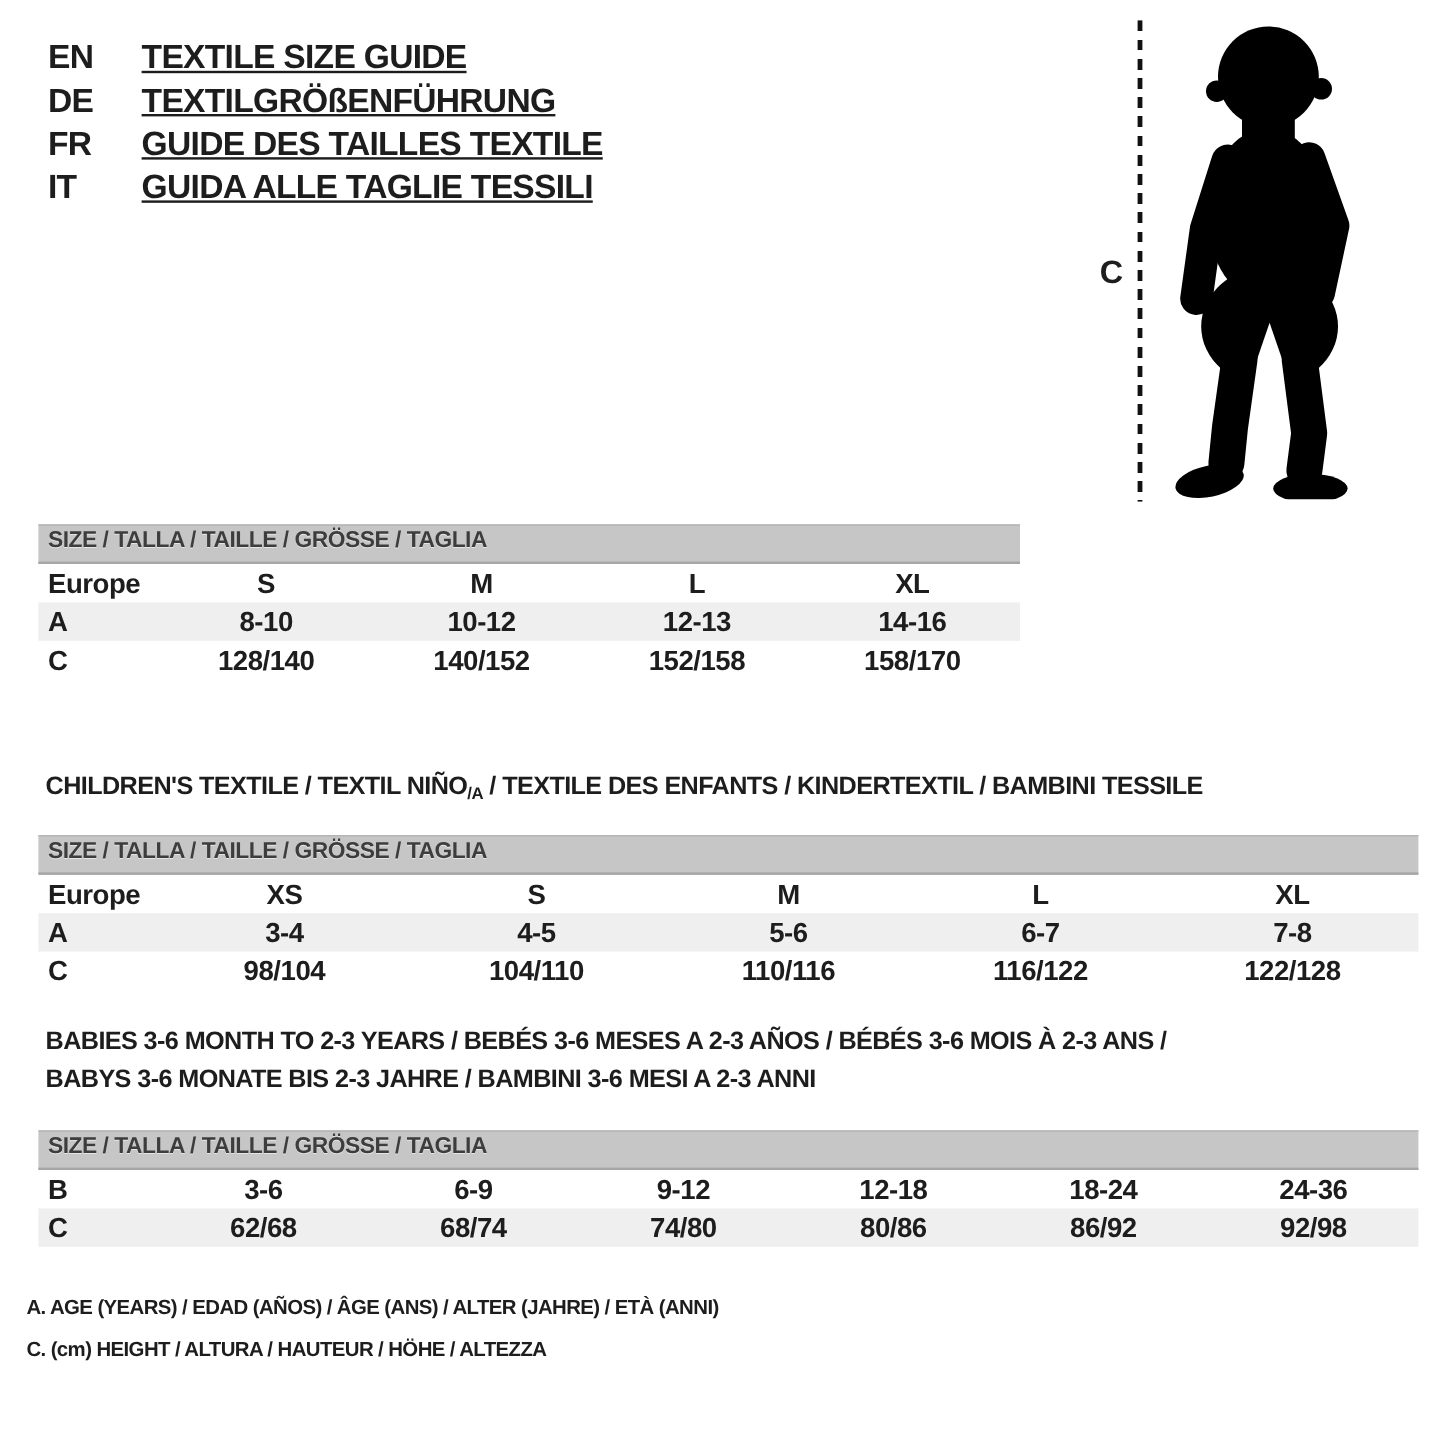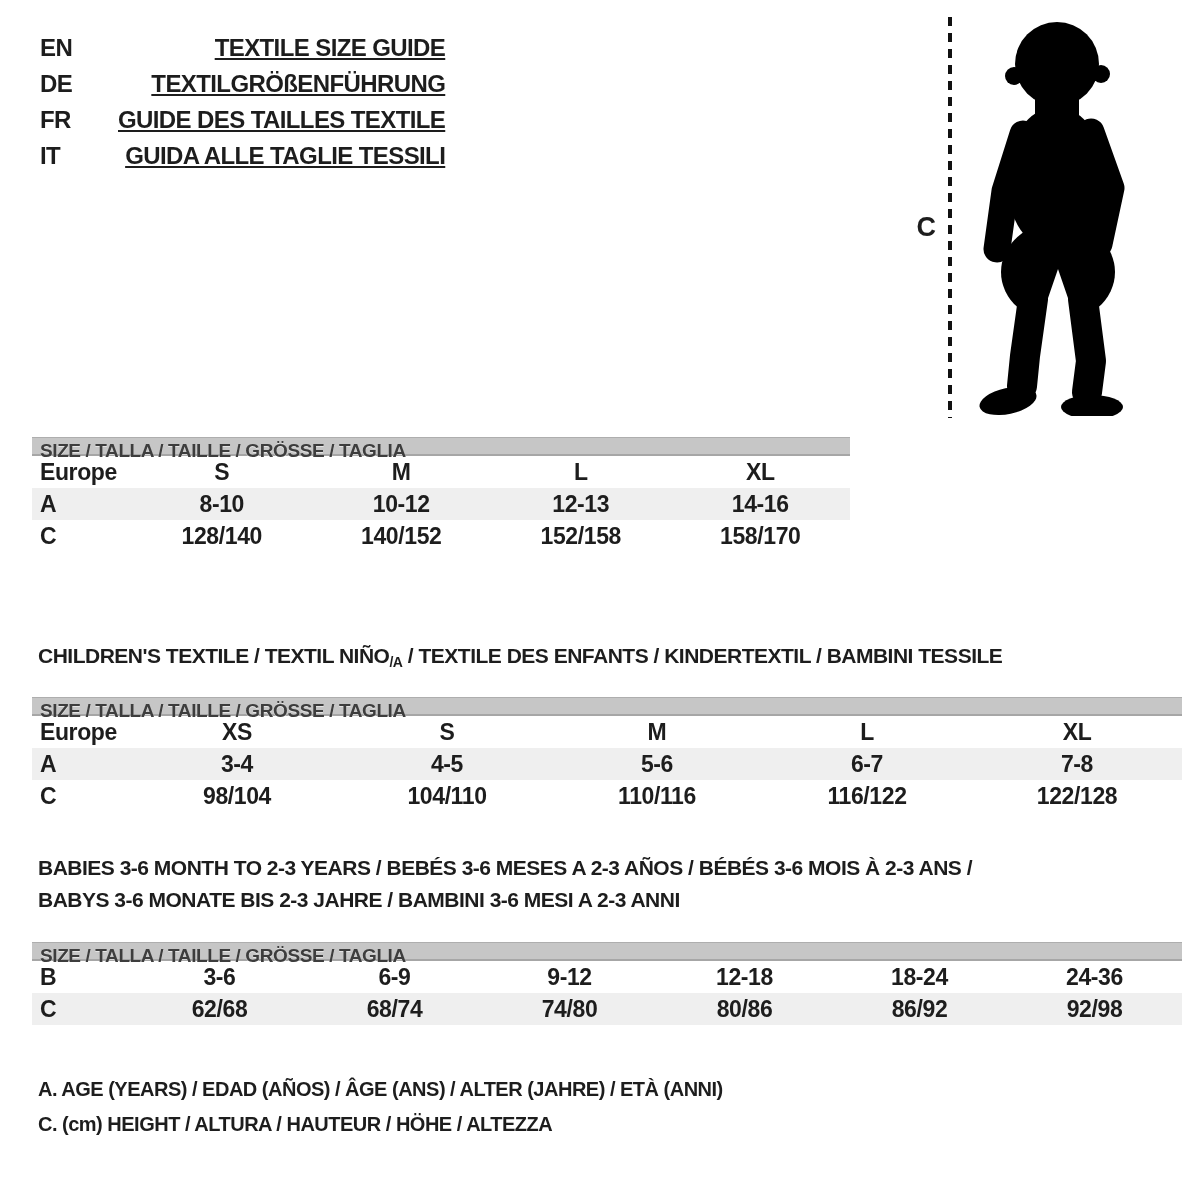--- a/index.html
+++ b/index.html
@@ -9,21 +9,21 @@
     background: #ffffff;
     font-family: "Liberation Sans", sans-serif;
     font-weight: bold;
     color: #1d1d1d;
     -webkit-font-smoothing: antialiased;
   }
   .page { position: relative; width: 1200px; height: 1200px; overflow: hidden; background:#fff; }
 
   
   .languages { position: absolute; left: 40px; top: 30px; }
-  .lang-row { display: flex; height: 36px; align-items: center; font-size: 24px; letter-spacing: -0.6px; justify-content: space-between; }
+  .lang-row { display: flex; height: 36px; align-items: center; font-size: 28px; letter-spacing: -0.6px; }
   .lang-code { width: 78px; }
   .lang-title { white-space: nowrap; text-decoration: underline; }
 
   
   .measure-line {
     position: absolute; left: 948px; top: 17px;
     width: 4px; height: 401px;
     background: repeating-linear-gradient(to bottom, #111 0px, #111 9px, transparent 9px, transparent 16px);
   }
   .measure-label {
@@ -40,34 +40,34 @@
   .sec-babies   { top: 852px; width: 1150px; }
   .sec-title {
     margin: 0 0 24px 6px;
     font-size: 21px; line-height: 22px; letter-spacing: -0.5px;
     white-space: nowrap;
   }
   .sec-title .sub { font-size: 14px; vertical-align: -4px; }
   .sec-title-2line { margin: 0 0 26px 6px; font-size: 21px; line-height: 32px; letter-spacing: -0.5px; }
 
   .size-bar {
-    height: 19px; line-height: 25px;
+    height: 33px; line-height: 25px;
     background: #c6c6c6; color: #3d3d3d;
     border-top: 1px solid #aeaeae; border-bottom: 2px solid #a6a6a6;
     padding-left: 8px;
     font-size: 19px; letter-spacing: -0.4px;
     text-shadow: 0 1px 0 rgba(255,255,255,0.55);
   }
   .trow { display: flex; height: 32px; align-items: center; font-size: 23px; letter-spacing: -0.4px; }
   .trow.shaded { background: #efefef; }
   .tlabel { width: 100px; padding-left: 8px; flex: none; }
   .tcell { flex: 1; text-align: center; }
 
   
-  .footnotes { position: absolute; left: 38px; top: 1072px; font-size: 20px; line-height: 35px; letter-spacing: -0.5px; }
+  .footnotes { position: absolute; left: 22px; top: 1072px; font-size: 17px; line-height: 35px; letter-spacing: -0.5px; }
   .footnote { white-space: nowrap; }
 </style>
 </head>
 <body>
 
 <div class="page">
 
   <div class="languages">
     <div class="lang-row">
       <span class="lang-code">EN</span>

